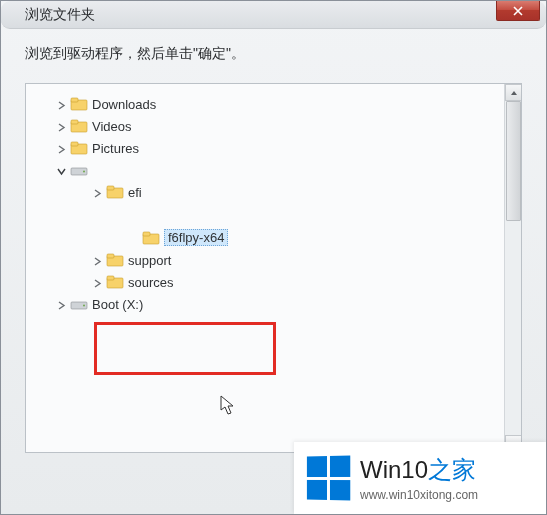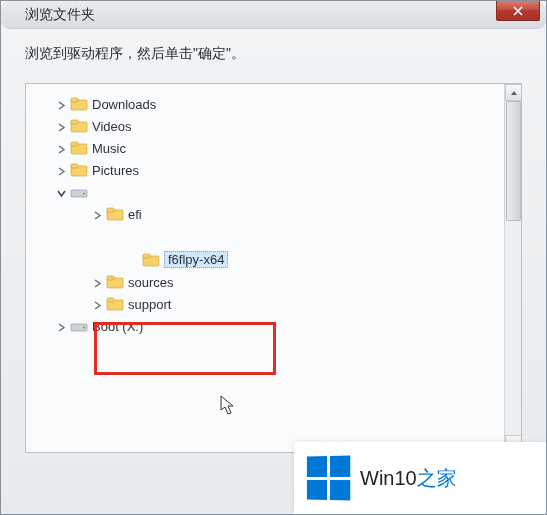--- a/index.html
+++ b/index.html
@@ -170,21 +170,21 @@
     width: 44px;
     height: 44px;
     display: grid;
     grid-template-columns: 1fr 1fr;
     grid-template-rows: 1fr 1fr;
     gap: 3px;
     transform: perspective(140px) rotateY(-10deg);
   }
   .winlogo div { background: #0078d7; }
   .wm-text { display: flex; flex-direction: column; }
-  .wm-title { font-size: 20px; font-weight: 500; color: #222; }
+  .wm-title { font-size: 24px; font-weight: 500; color: #222; }
   .wm-title .accent { color: #0078d7; }
   .wm-url { font-size: 12px; color: #666; margin-top: 2px; }
   .button-row {
     position: absolute;
     bottom: 14px;
     right: 26px;
     display: flex;
     gap: 8px;
   }
   .btn {
@@ -250,34 +250,20 @@
             <svg viewBox="0 0 9 9">
               <path d="M2 1 L7 4.5 L2 8" fill="none" stroke="#6a6e72" stroke-width="1.4"></path>
             </svg>
           </span>
           <span class="icon">
             <svg class="folder-icon" viewBox="0 0 18 14">
               <rect x="1" y="3" width="16" height="10" rx="1"></rect>
               <rect x="1" y="1" width="7" height="4" rx="1"></rect>
             </svg>
           </span>
-          <span class="label">Music</span>
-        </div>
-        <div class="node indent-1">
-          <span class="expander">
-            <svg viewBox="0 0 9 9">
-              <path d="M2 1 L7 4.5 L2 8" fill="none" stroke="#6a6e72" stroke-width="1.4"></path>
-            </svg>
-          </span>
-          <span class="icon">
-            <svg class="folder-icon" viewBox="0 0 18 14">
-              <rect x="1" y="3" width="16" height="10" rx="1"></rect>
-              <rect x="1" y="1" width="7" height="4" rx="1"></rect>
-            </svg>
-          </span>
           <span class="label">Pictures</span>
         </div>
         <div class="node indent-1">
           <span class="expander">
             <svg viewBox="0 0 9 9">
               <path d="M1 2 L4.5 7 L8 2" fill="none" stroke="#3a3e42" stroke-width="1.4"></path>
             </svg>
           </span>
           <span class="icon">
             <svg viewBox="0 0 18 14">
@@ -315,35 +301,35 @@
             <svg viewBox="0 0 9 9">
               <path d="M2 1 L7 4.5 L2 8" fill="none" stroke="#6a6e72" stroke-width="1.4"></path>
             </svg>
           </span>
           <span class="icon">
             <svg class="folder-icon" viewBox="0 0 18 14">
               <rect x="1" y="3" width="16" height="10" rx="1"></rect>
               <rect x="1" y="1" width="7" height="4" rx="1"></rect>
             </svg>
           </span>
+          <span class="label">support</span>
+        </div>
+        <div class="node indent-2">
+          <span class="expander">
+            <svg viewBox="0 0 9 9">
+              <path d="M2 1 L7 4.5 L2 8" fill="none" stroke="#6a6e72" stroke-width="1.4"></path>
+            </svg>
+          </span>
+          <span class="icon">
+            <svg class="folder-icon" viewBox="0 0 18 14">
+              <rect x="1" y="3" width="16" height="10" rx="1"></rect>
+              <rect x="1" y="1" width="7" height="4" rx="1"></rect>
+            </svg>
+          </span>
           <span class="label">sources</span>
-        </div>
-        <div class="node indent-2">
-          <span class="expander">
-            <svg viewBox="0 0 9 9">
-              <path d="M2 1 L7 4.5 L2 8" fill="none" stroke="#6a6e72" stroke-width="1.4"></path>
-            </svg>
-          </span>
-          <span class="icon">
-            <svg class="folder-icon" viewBox="0 0 18 14">
-              <rect x="1" y="3" width="16" height="10" rx="1"></rect>
-              <rect x="1" y="1" width="7" height="4" rx="1"></rect>
-            </svg>
-          </span>
-          <span class="label">support</span>
         </div>
         <div class="node indent-1">
           <span class="expander">
             <svg viewBox="0 0 9 9">
               <path d="M2 1 L7 4.5 L2 8" fill="none" stroke="#6a6e72" stroke-width="1.4"></path>
             </svg>
           </span>
           <span class="icon">
             <svg viewBox="0 0 18 14">
               <rect x="1" y="5" width="16" height="7" rx="1" fill="#cfd3d7" stroke="#8a8e92" stroke-width="0.6"></rect>
@@ -387,16 +373,17 @@
     <div class="winlogo">
       <div></div>
         <div></div>
         <div></div>
         <div></div>
     </div>
     <div class="wm-text">
       <div class="wm-title">
         <span>Win10</span><span class="accent">之家</span>
       </div>
+      <div class="wm-url">www.win10xitong.com</div>
     </div>
   </div>
 
 </div>
 
 </body></html>

